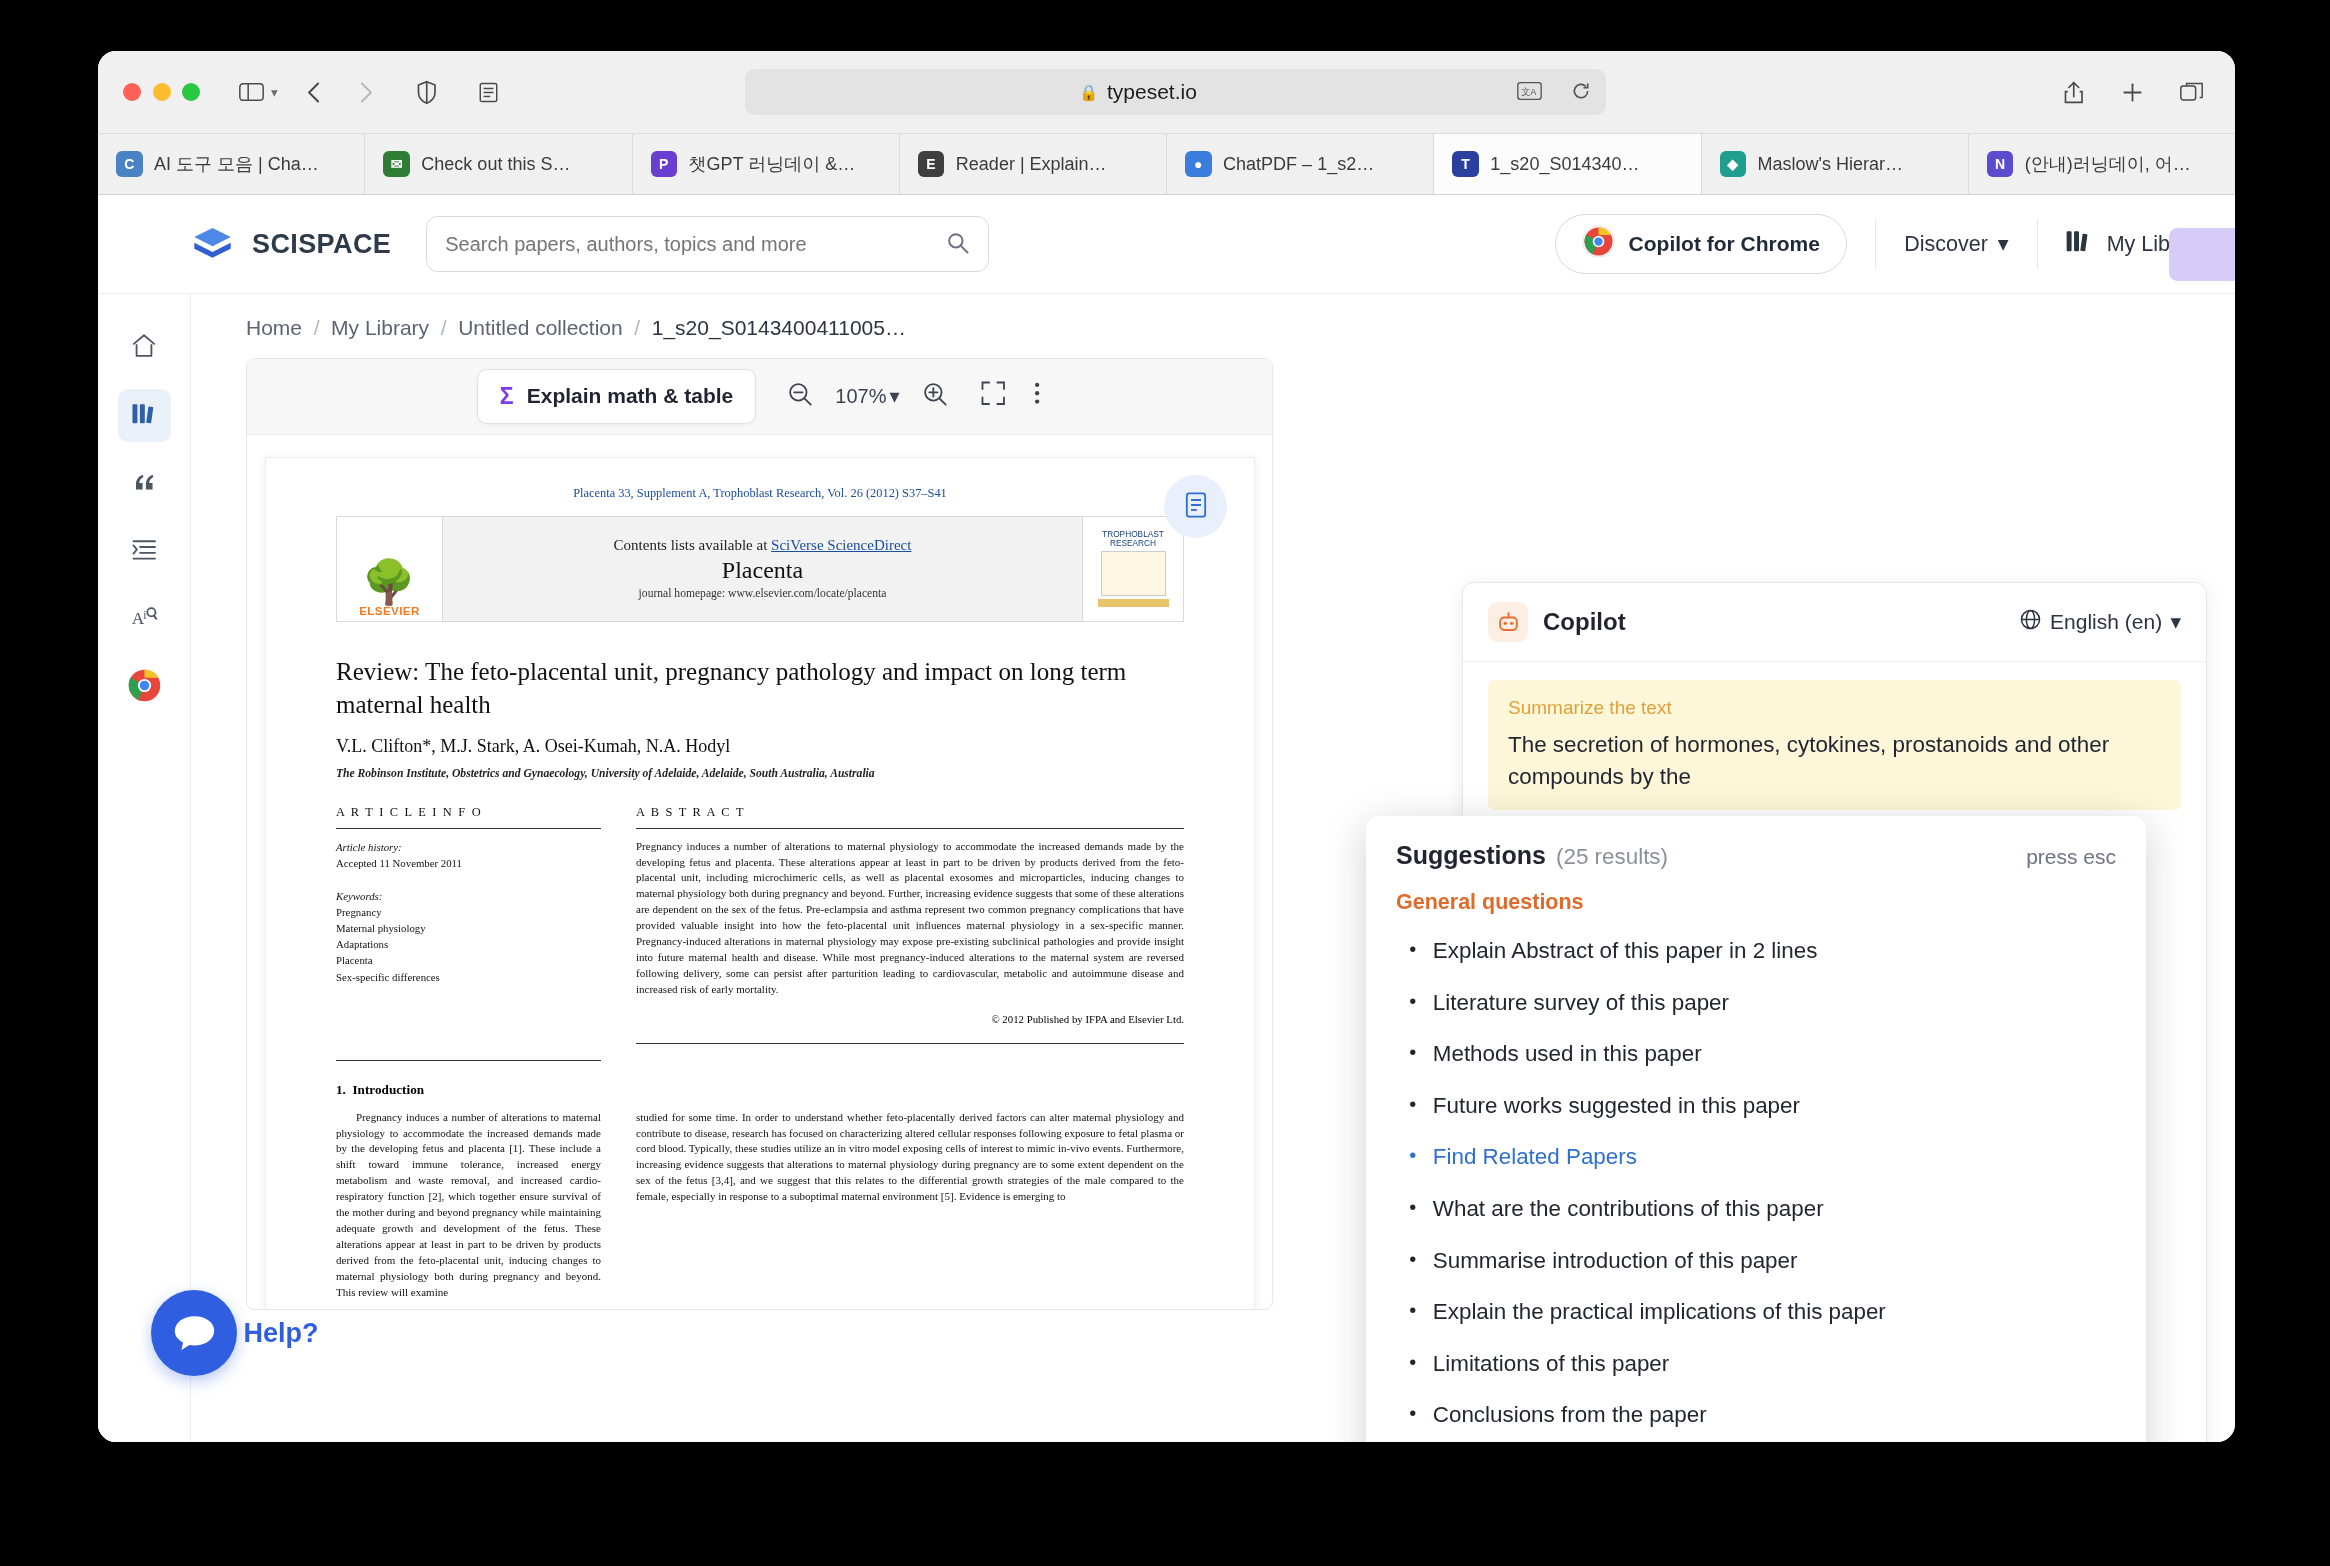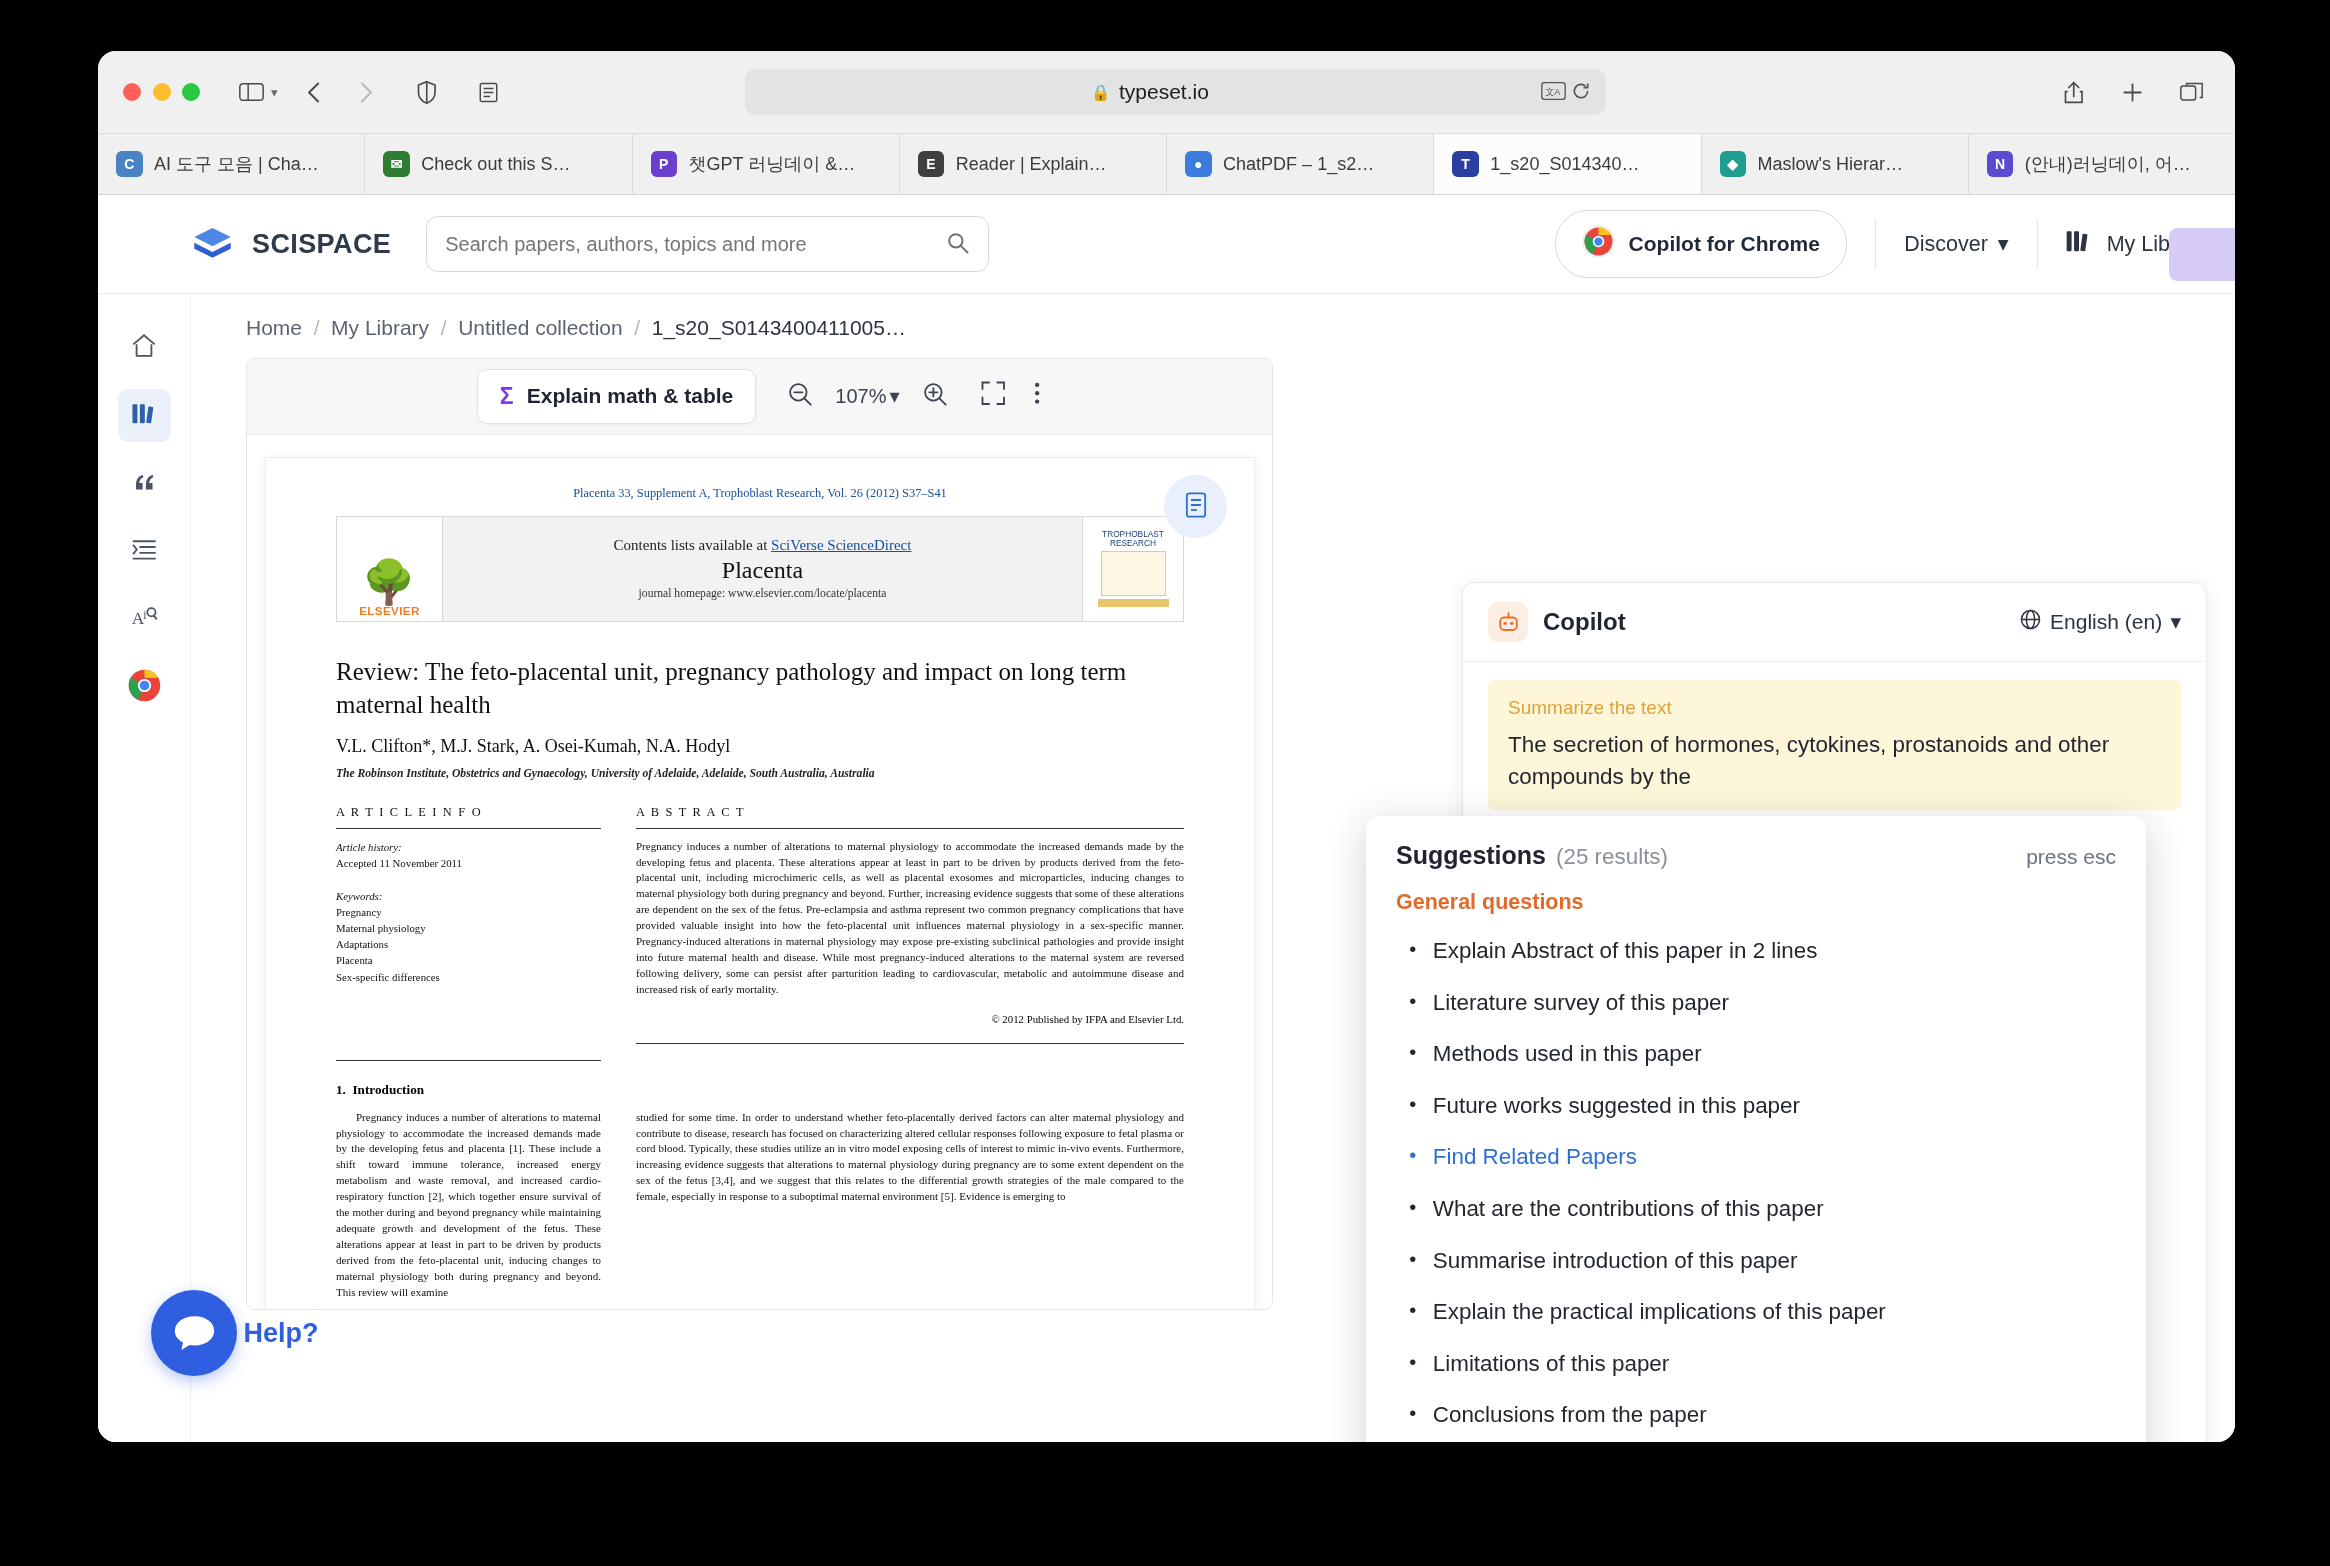--- a/index.html
+++ b/index.html
@@ -61,21 +61,21 @@
     position: relative;
   }
   .addr-url {
     flex: 1;
     text-align: center;
     font-size: 21px;
     color: #1d1d1f;
     display: flex; align-items: center; justify-content: center; gap: 8.3px;
   }
   .lock { font-size: 15.7px; }
-  .addr-right { display: flex; align-items: center; gap: 5px; color: #555; }
+  .addr-right { display: flex; align-items: center; gap: 29px; color: #555; }
   .toolbar-right { display: flex; align-items: center; gap: 23px; margin-left: auto; }
 
   
   .tabbar {
     height: 61px;
     background: #f0f0f0;
     display: flex;
     align-items: stretch;
     border-bottom: 0.8px solid #d3d3d3;
   }
@@ -126,21 +126,21 @@
     font-size: 20px;
     color: #9aa0a6;
     font-family: "Liberation Sans", sans-serif;
     background: transparent;
   }
   .copilot-chrome {
     margin-left: auto;
     display: flex; align-items: center; gap: 13.2px;
     border: 0.8px solid #d8d8d8;
     border-radius: 33px;
-    height: 68px;
+    height: 60px;
     padding: 0 26.5px;
     font-size: 21px;
     font-weight: bold;
     color: #1f2937;
     cursor: pointer;
   }
   .hdr-divider { width:0.8px; height:50px; background:#e5e5e5; margin: 0 28px; }
   .discover { display:flex; align-items:center; gap:10px; font-size:21.5px; color:#2b3440; cursor:pointer;}
   .mylib { display:flex; align-items:center; gap:13.2px; font-size:21.5px; color:#2b3440; font-weight: 500; cursor:pointer;}
   .purple-blob {

